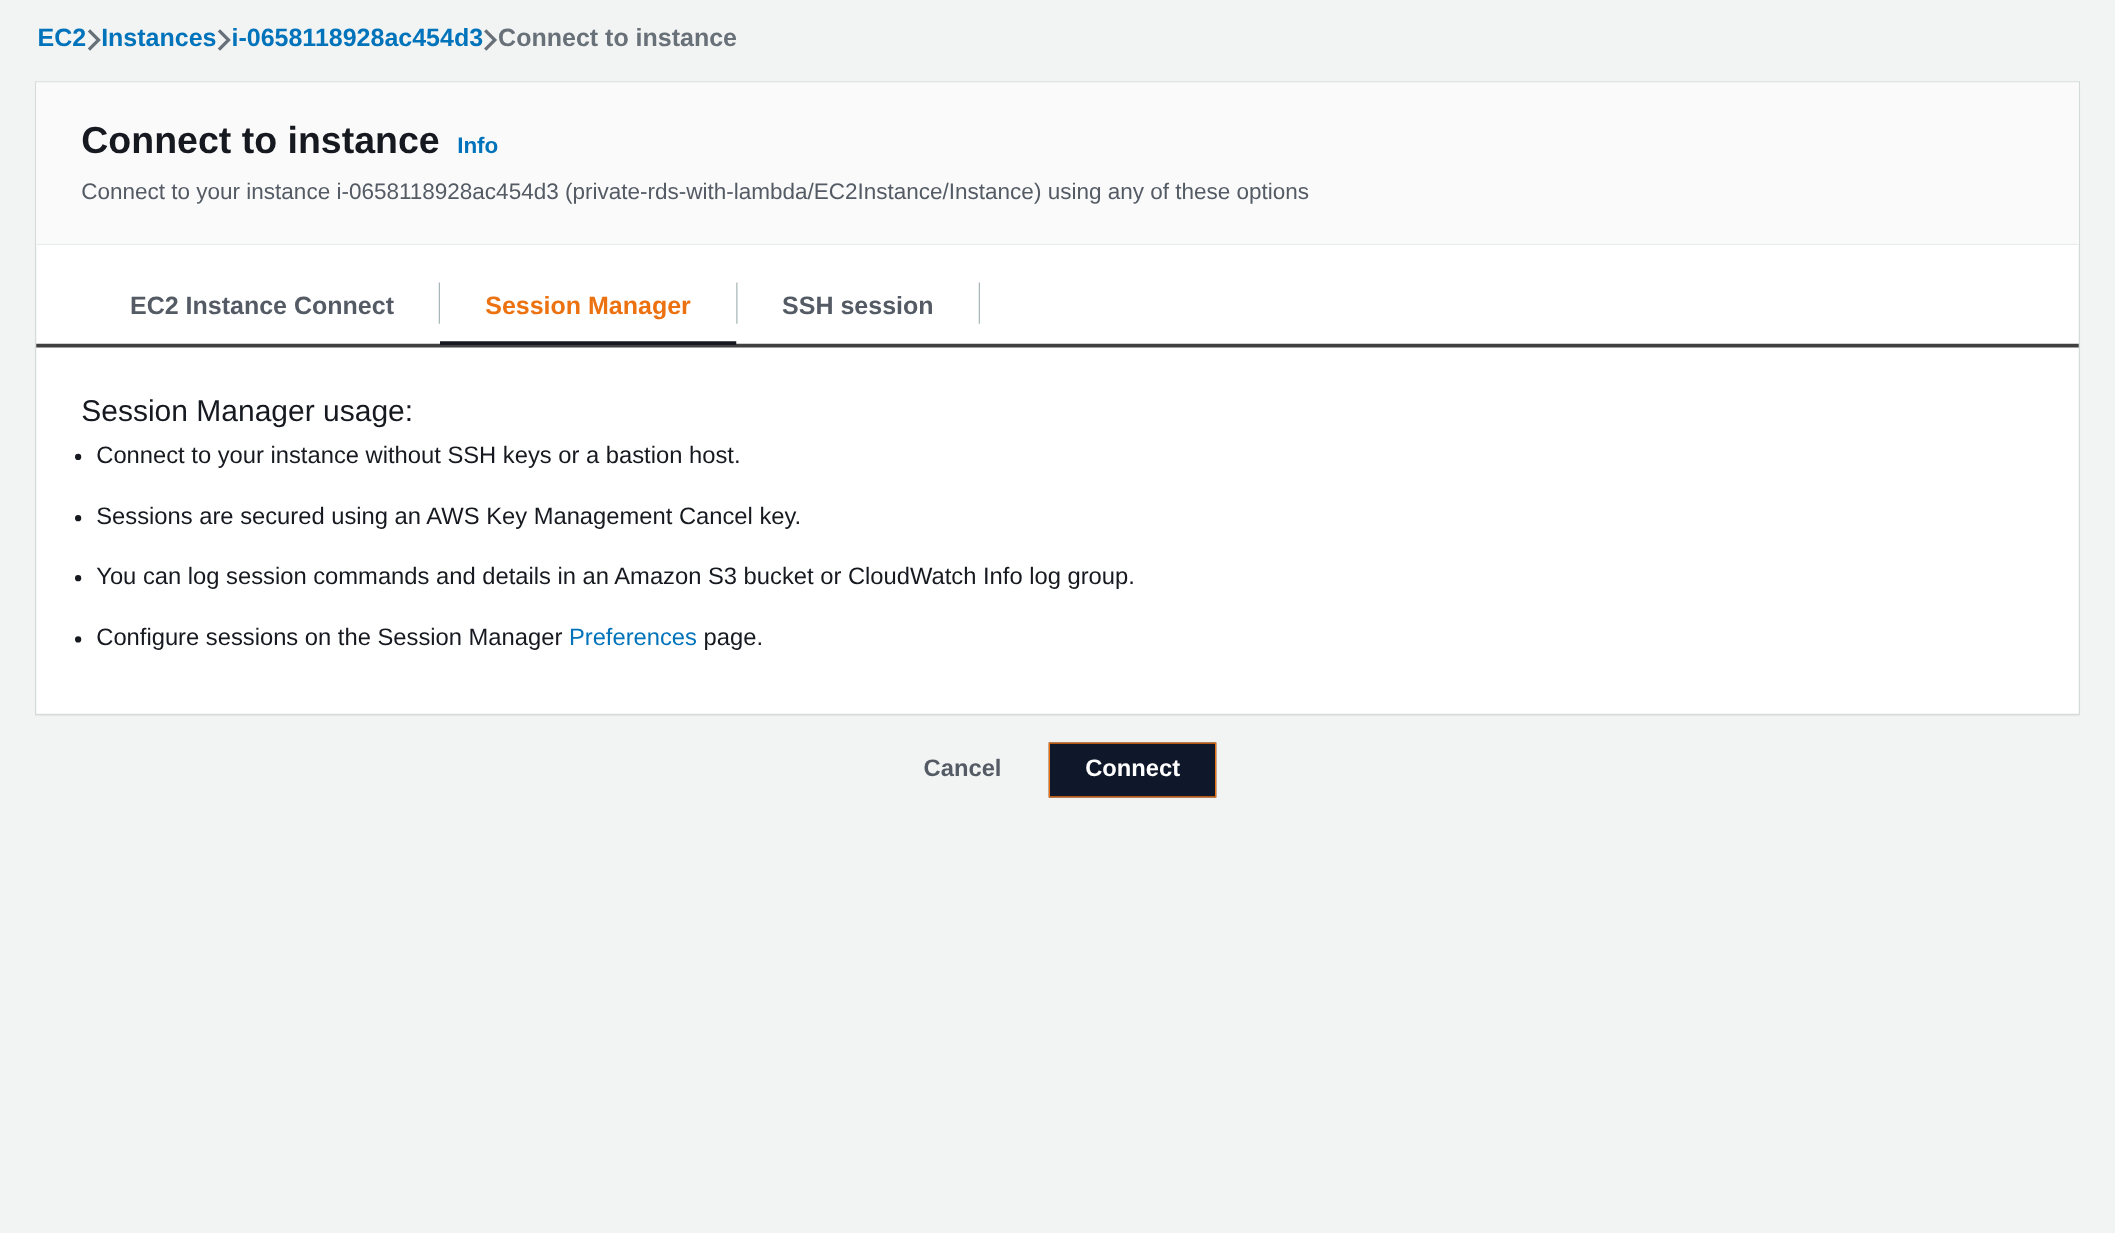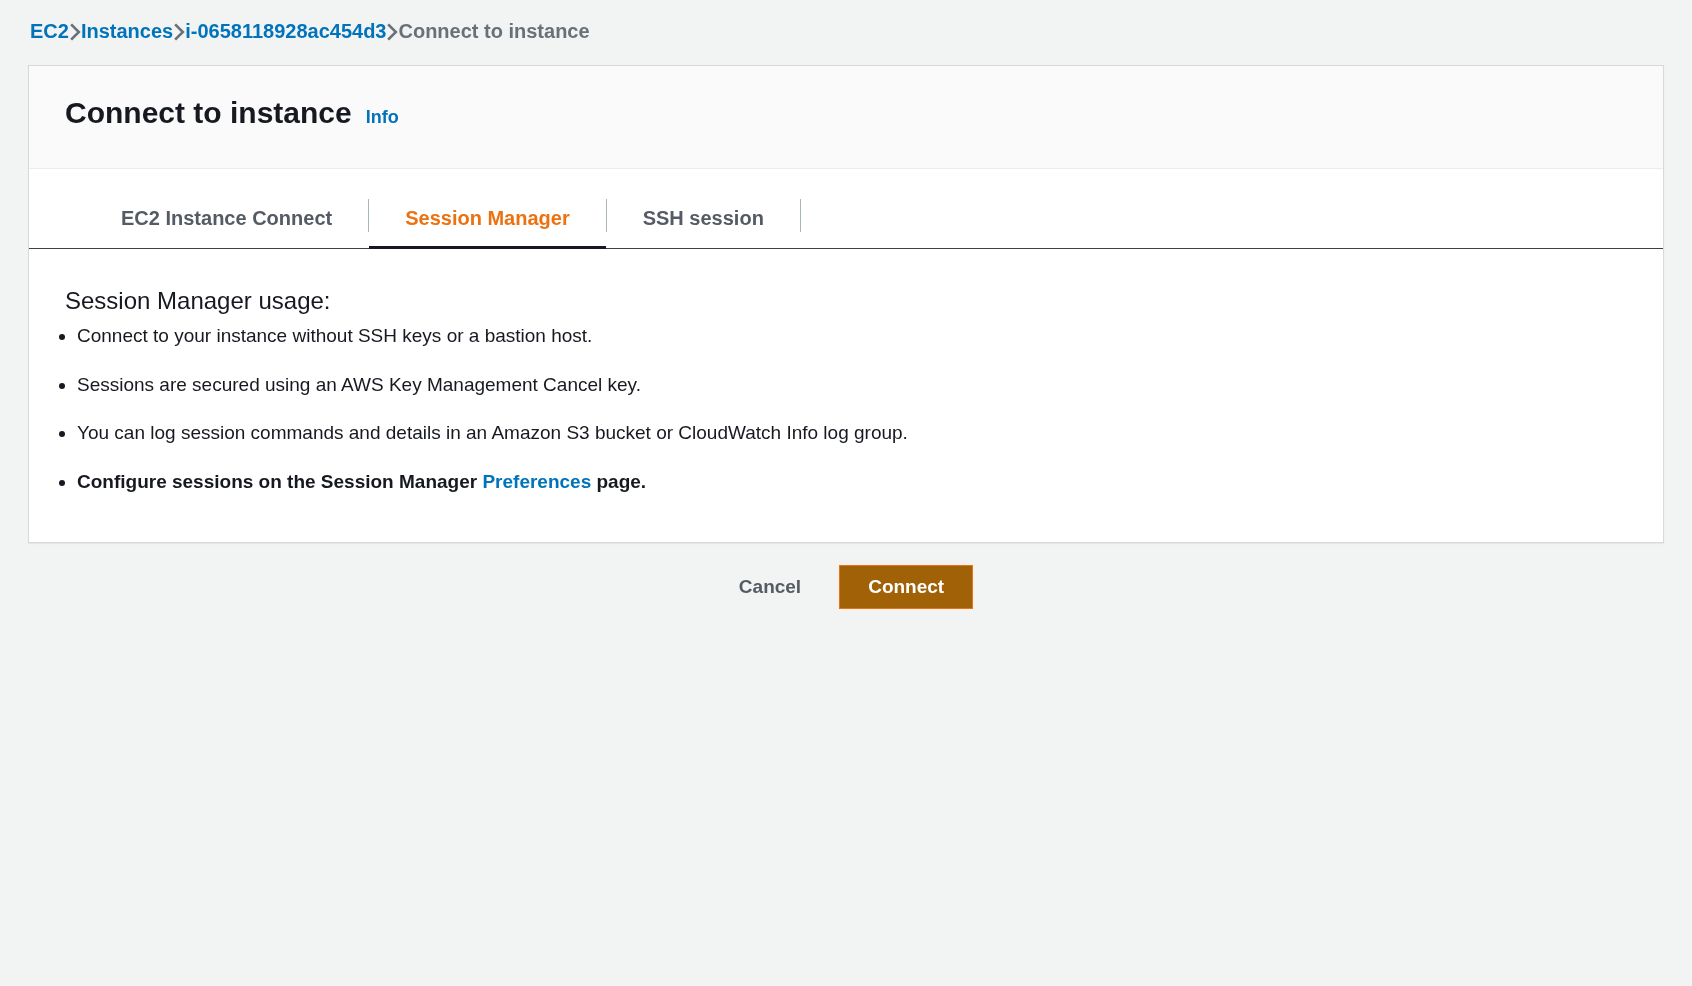--- a/index.html
+++ b/index.html
@@ -65,22 +65,22 @@
       font-weight: 600;
       cursor: pointer;
     }
     .panel-subtitle {
       color: #545b64;
       font-size: 18px;
       line-height: 1.5;
     }
     .tabs {
       display: flex;
-      padding: 26px 36px 0 56px;
-      border-bottom: 1px solid #404040;
+      padding: 26px 36px 0 39px;
+      border-bottom: 3px solid #404040;
       gap: 0;
     }
     .tab {
       padding: 12px 36px 16px 36px;
       font-size: 20px;
       font-weight: 700;
       color: #545b64;
       cursor: pointer;
       border-bottom: 3px solid transparent;
       margin-bottom: -1px;
@@ -110,21 +110,20 @@
       margin-left: 0;
     }
     .usage-list li {
       font-size: 19px;
       color: #16191f;
       line-height: 1.5;
       margin-bottom: 20px;
     }
     .usage-list li:last-child {
       margin-bottom: 0;
-      font-weight: bold;
     }
     .inline-link {
       color: #0073bb;
       cursor: pointer;
     }
     .actions {
       display: flex;
       justify-content: center;
       gap: 18px;
       padding: 22px 4px 6px 4px;
@@ -133,21 +132,21 @@
     .btn-cancel {
       background: transparent;
       border: none;
       color: #545b64;
       font-size: 19px;
       font-weight: 700;
       padding: 10px 20px;
       cursor: pointer;
     }
     .btn-connect {
-      background: #a16207;
+      background: #0f172a;
       border: 1px solid #ec7211;
       color: #ffffff;
       font-size: 19px;
       font-weight: 700;
       padding: 10px 28px;
       cursor: pointer;
     }
   </style>
 </head>
 <body>
@@ -173,20 +172,21 @@
   </span>
   <span class="current">Connect to instance</span>
 </nav>
 
 <div class="panel">
   <div class="panel-header">
     <div class="panel-title-row">
       <h1 class="panel-title">Connect to instance</h1>
       <span class="info-link">Info</span>
     </div>
+    <div class="panel-subtitle">Connect to your instance i-0658118928ac454d3 (private-rds-with-lambda/EC2Instance/Instance) using any of these options</div>
   </div>
 
   <div class="tabs">
     <div class="tab">EC2 Instance Connect</div>
     <div class="tab-divider"></div>
     <div class="tab active">Session Manager</div>
     <div class="tab-divider"></div>
     <div class="tab">SSH session</div>
     <div class="tab-divider"></div>
   </div>

